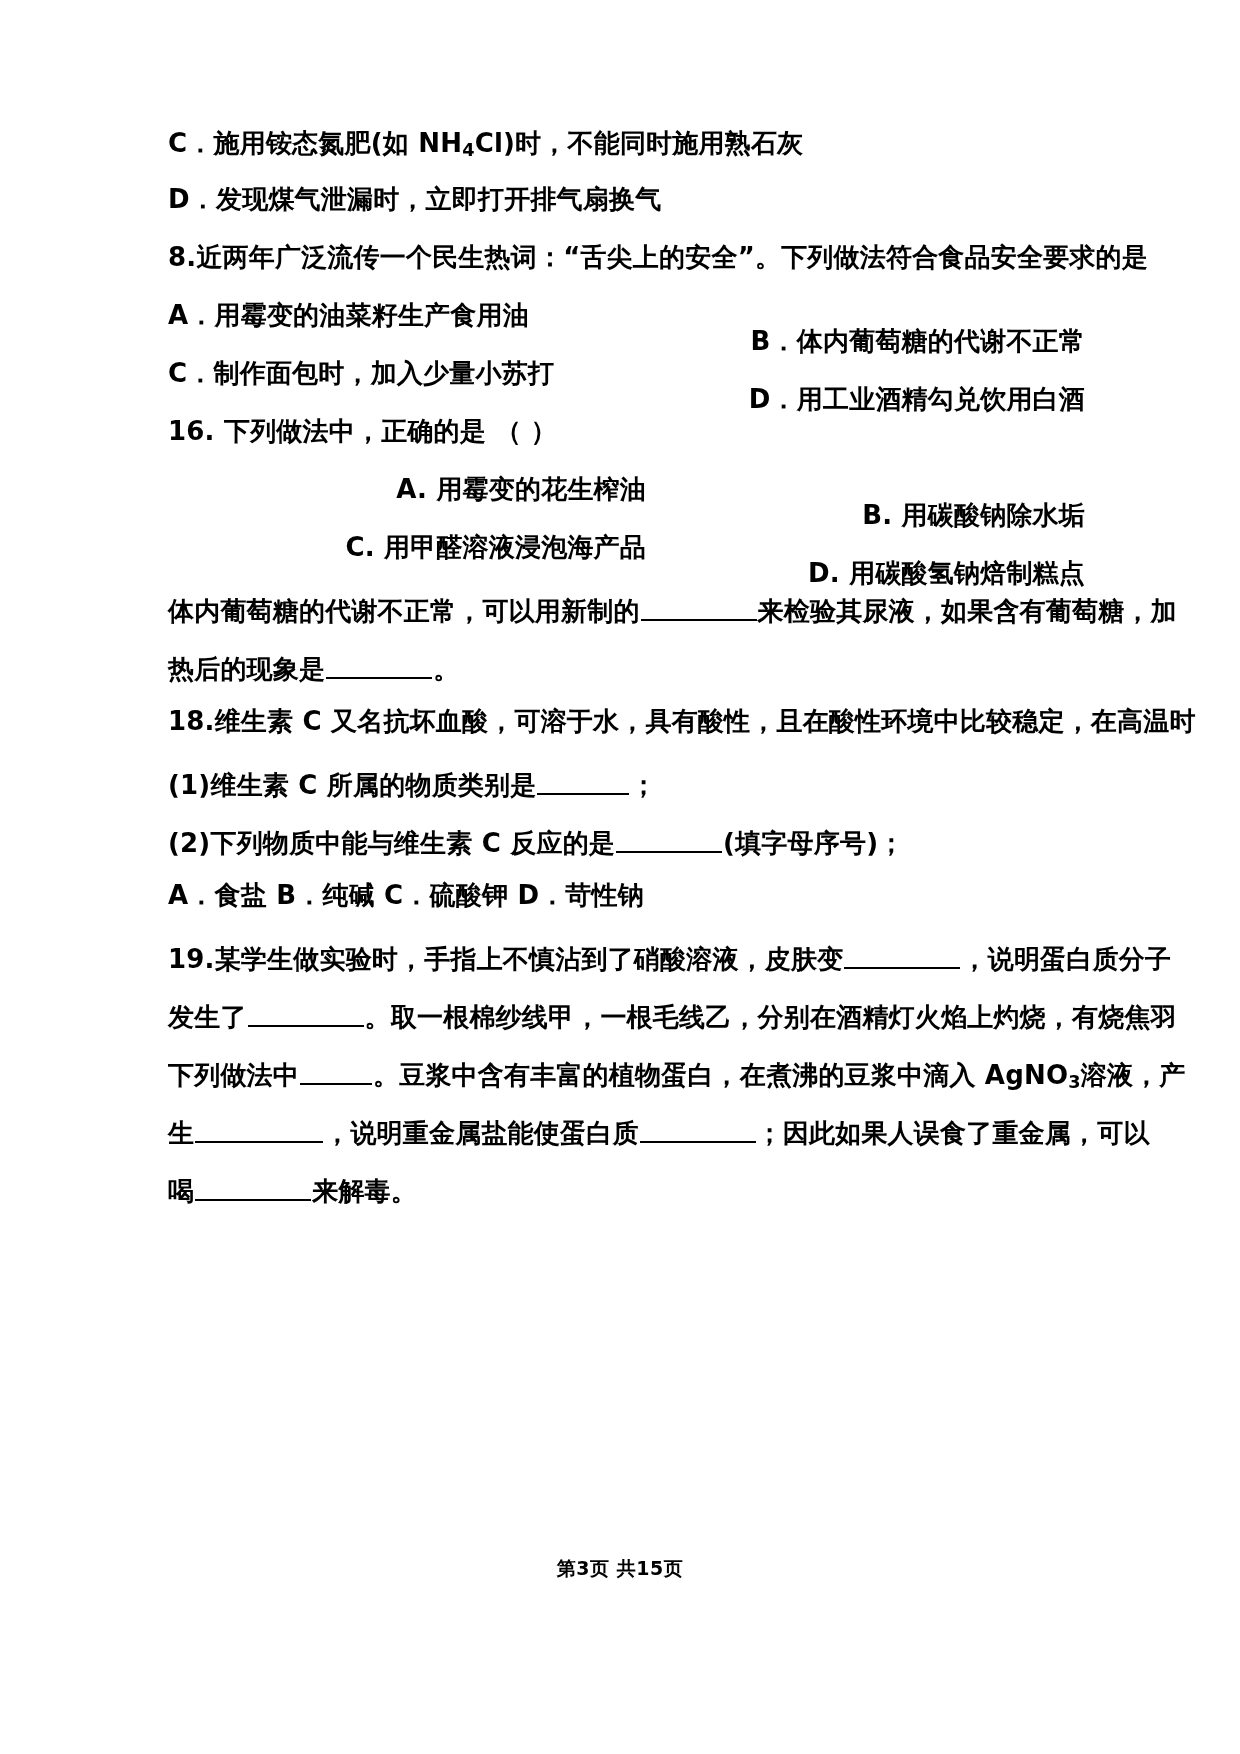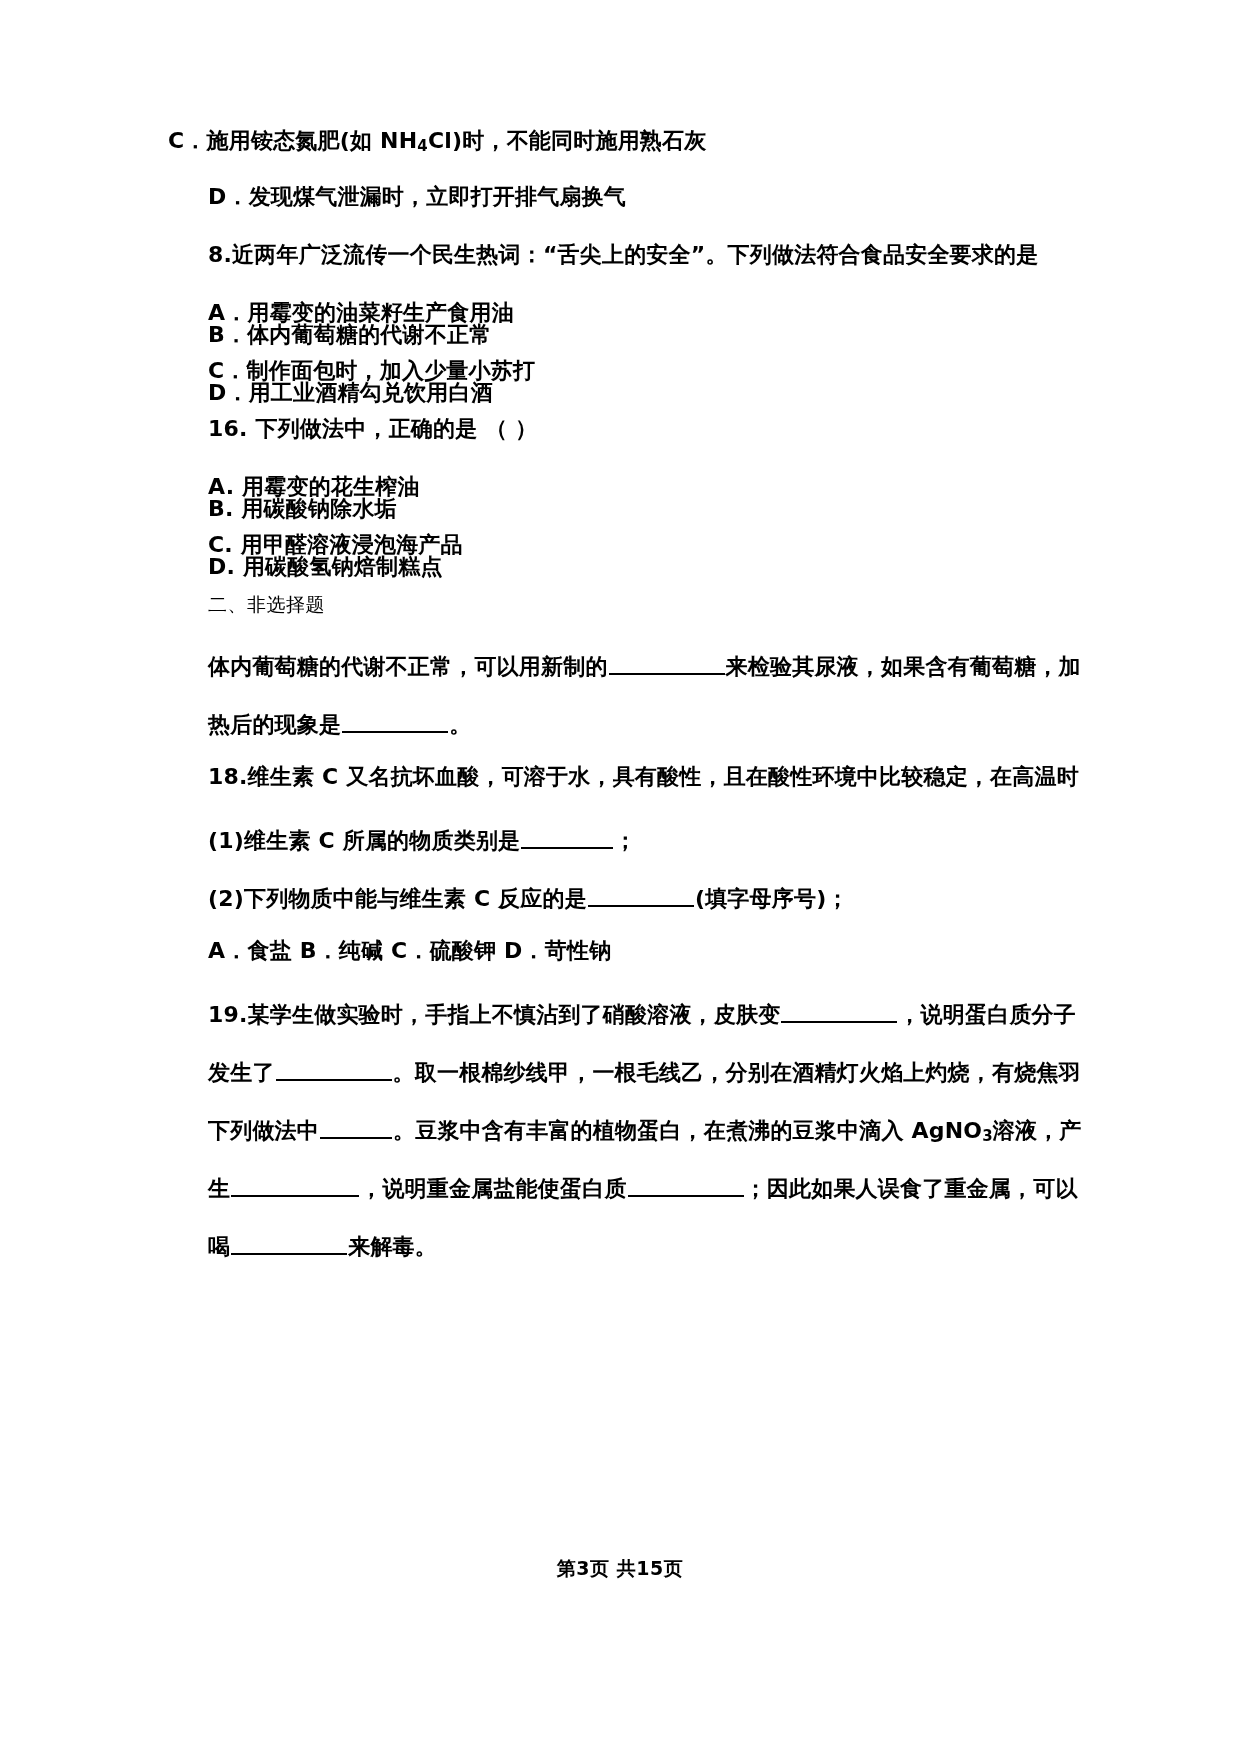--- a/index.html
+++ b/index.html
@@ -21,36 +21,37 @@
     height: 1754px;
     box-sizing: border-box;
     padding: 130px 155px 0 168px;
   }
   .content {
     position: relative;
     width: 100%;
   }
   
   .line {
-    font-size: 22px;
+    font-size: 26px;
     font-weight: bold;
     line-height: 1.0;
     letter-spacing: 0.2px;
     white-space: nowrap;
     margin: 0;
     padding: 0;
+    text-align: right;
   }
   
   .row {
     height: 54px;
     display: flex;
     align-items: flex-start;
   }
   .row.tall { height: 56px; }
-  .row.gap { height: 58px; margin-left: 40px; }
+  .row.gap { height: 58px; }
 
   .two-col {
     display: flex;
     width: 100%;
     flex-direction: column;
   }
   .col-a { width: 356px; flex: none; }
   .col-a-wide { width: 478px; flex: none; }
 
   .q-num {
@@ -134,23 +135,20 @@
       </div>
     </div>
 
     <div class="row gap">
       <div class="two-col">
         <div class="line col-a-wide">C. 用甲醛溶液浸泡海产品</div>
         <div class="line">D. 用碳酸氢钠焙制糕点</div>
       </div>
     </div>
 
-    <div class="row gap">
-      <div class="section-title">二、非选择题</div>
-    </div>
 
 
     <div class="row gap">
       <div class="line nowrap"><span>体内葡萄糖的代谢不正常，可以用新制的</span><span class="blank b-xl"></span><span>来检验其尿液，如果含有葡萄糖，加</span></div>
     </div>
 
     <div class="row gap">
       <div class="line nowrap"><span>热后的现象是</span><span class="blank b-lg"></span><span>。</span></div>
     </div>
 

